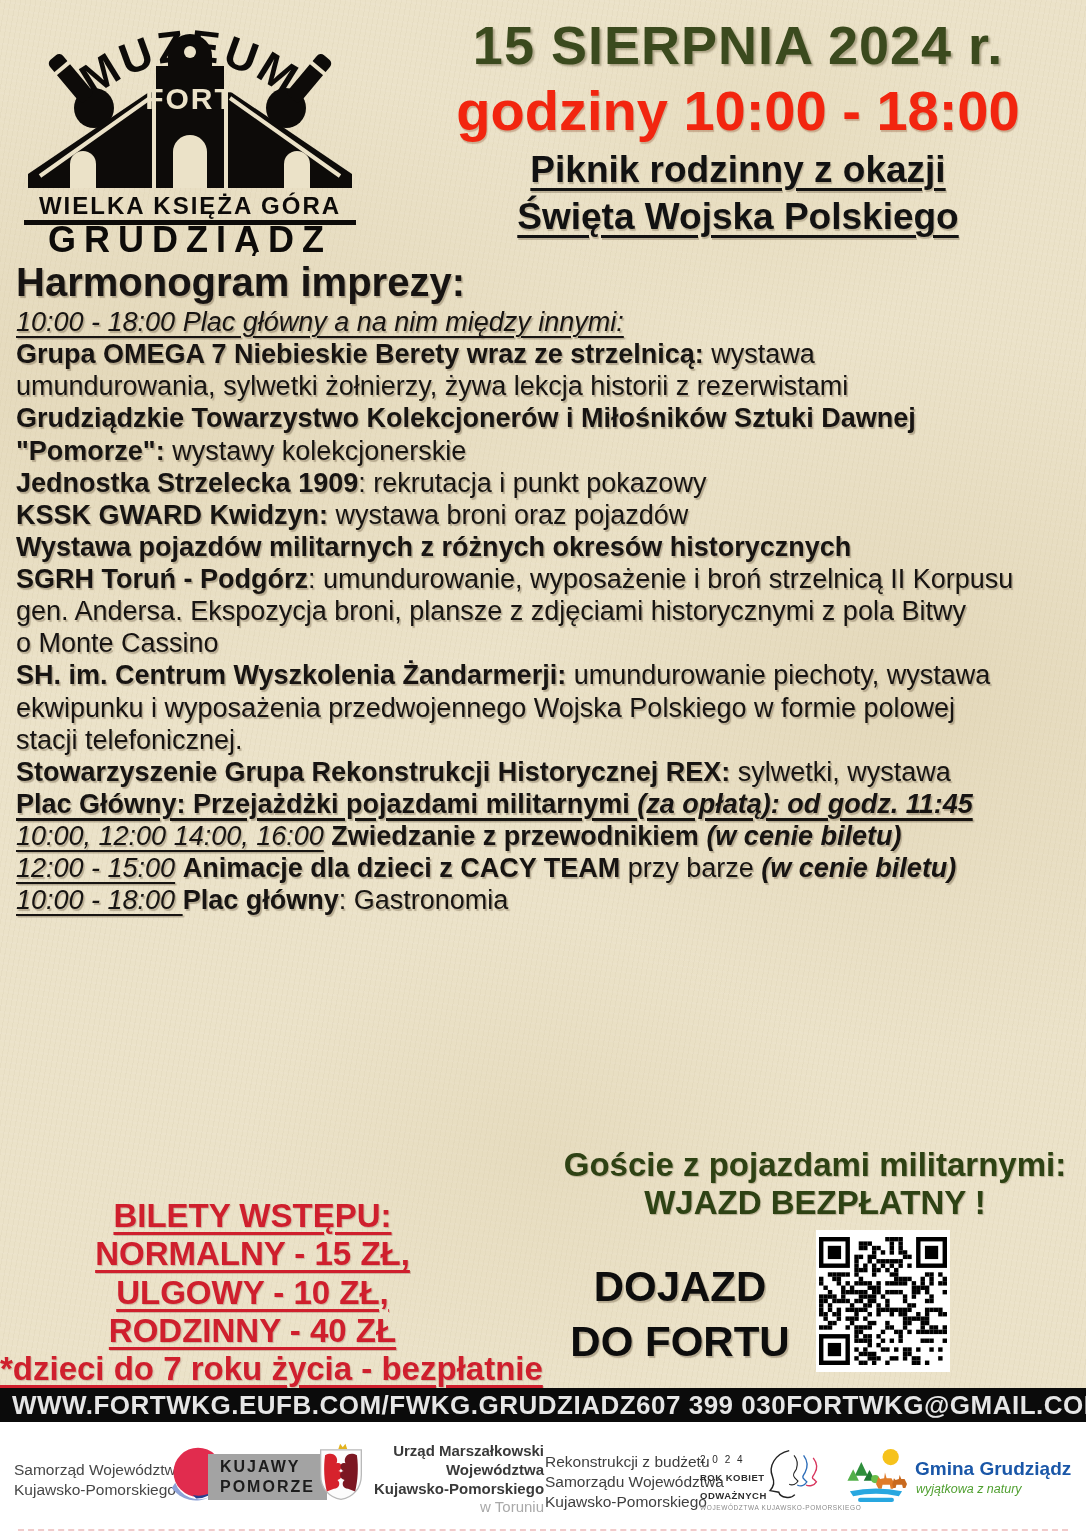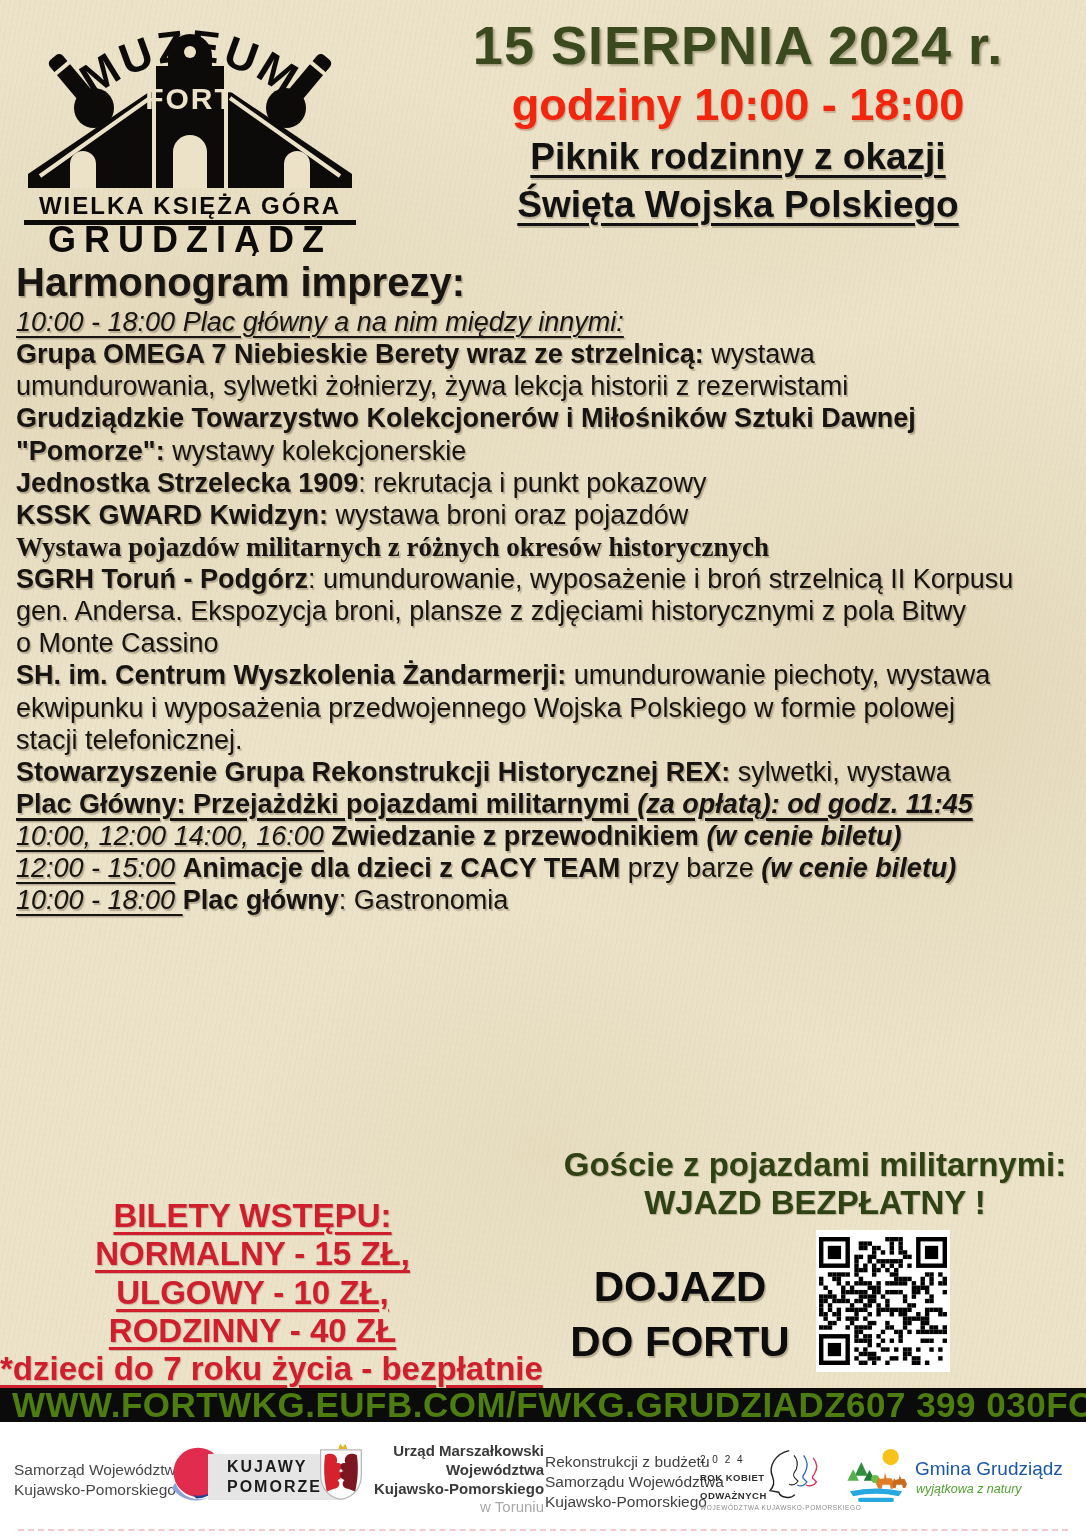--- a/index.html
+++ b/index.html
@@ -13,38 +13,38 @@
       radial-gradient(500px 400px at 50% 75%, rgba(215,200,160,.25), transparent 60%),
       radial-gradient(400px 300px at 70% 10%, rgba(222,208,170,.35), transparent 60%),
       repeating-linear-gradient(100deg, rgba(120,100,70,.045) 0 1px, transparent 1px 5px),
       repeating-linear-gradient(8deg, rgba(255,255,255,.05) 0 2px, transparent 2px 7px);
   }
   
   .logo-wrap{position:absolute;left:10px;top:6px;width:360px;height:250px;}
   .titleblock{position:absolute;left:400px;top:16px;width:676px;text-align:center;}
   .title-date{font-size:54px;font-weight:700;color:#3b4a1e;letter-spacing:1px;
     text-shadow:2px 2px 2px rgba(100,90,60,.45);line-height:1.1;margin:0;}
-  .title-hours{font-size:45px;font-weight:700;color:#f2250f;line-height:1.15;margin:4px 0 2px;
+  .title-hours{font-size:56px;font-weight:700;color:#f2250f;line-height:1.15;margin:4px 0 2px;
     text-shadow:1px 2px 1px rgba(140,80,50,.35);}
   .title-sub{font-size:37px;font-weight:700;color:#121212;line-height:1.28;margin:0;
     text-decoration:underline;text-decoration-thickness:3px;text-underline-offset:6px;
     text-shadow:1px 2px 1px rgba(120,105,80,.4);}
   
   .schedule{position:absolute;left:16px;top:258px;width:1062px;
     text-shadow:1.5px 1.5px 1px rgba(120,105,80,.45);}
   .schedule h2{font-size:40px;margin:0;font-weight:700;line-height:1.2;}
   .schedule p{font-size:27px;line-height:1.19;margin:0;white-space:nowrap;}
   .fb{font-weight:700}
   .fi{font-style:italic}
   .fu{text-decoration:underline;text-decoration-thickness:2px;text-underline-offset:5px;}
   .p-intro{font-size:28px;margin-bottom:0;}
   .p-grupa{margin-bottom:30px;}
   .p-towarzystwo{margin-bottom:26px;}
   .p-kssk{margin-bottom:30px;}
-  .p-wystawa{margin-bottom:38px;font-family:Liberation Serif, serif;}
+  .p-wystawa{margin-bottom:38px;}
   .p-sgrh{margin-bottom:30px;}
   .p-sh{margin-bottom:28px;}
   .p-plac{font-size:28px;margin-bottom:30px;}
   .p-plac .fu{text-decoration-thickness:3px;}
   .p-zwiedzanie{font-size:28px;margin-bottom:26px;}
   .p-animacje{font-size:28px;}
   
   .tickets{position:absolute;left:0;top:1198px;width:505px;text-align:center;
     color:#cf1f2d;font-weight:700;font-size:33px;line-height:1.1;white-space:nowrap;
     text-shadow:1px 1px 1px rgba(140,70,60,.3);}
@@ -54,42 +54,42 @@
     text-shadow:1px 1px 1px rgba(110,100,70,.4);}
   .directions{position:absolute;left:560px;top:1260px;width:240px;text-align:center;
     font-size:42px;font-weight:700;line-height:1.3;color:#0d0d0d;
     text-shadow:1.5px 1.5px 1px rgba(120,105,80,.45);}
   .qr{position:absolute;left:816px;top:1230px;width:134px;height:142px;background:#fff;
     padding:3px;box-sizing:border-box;}
   .qr svg{width:100%;height:100%;display:block;}
   
   .contactbar{position:absolute;left:0;top:1388px;width:100%;height:34px;background:#0b0b0b;
     display:flex;align-items:center;justify-content:space-between;padding:0 12px;box-sizing:border-box;}
-  .contactbar span{color:#4d7c0f;font-weight:700;font-size:35px;letter-spacing:.5px;white-space:nowrap;}
+  .contactbar span{color:#e5e5e5;font-weight:700;font-size:26px;letter-spacing:.5px;white-space:nowrap;}
   
   .sponsors{position:absolute;left:0;top:1422px;width:100%;height:114px;background:#fff;}
   .sp-text{position:absolute;color:#474747;font-size:15.5px;line-height:1.3;}
   .sp-samorzad{left:14px;top:38px;}
   .sp-kujawy{position:absolute;left:170px;top:22px;width:160px;height:72px;}
   .kp-swirl{position:absolute;left:0;top:2px;width:56px;height:56px;}
-  .kp-text{position:absolute;left:38px;top:10px;background:#e5e5e5;padding:3px 19px;
+  .kp-text{position:absolute;left:38px;top:10px;background:#a3a3a3;padding:3px 12px;
     font-size:16px;font-weight:700;letter-spacing:2px;line-height:1.25;color:#1c1c1c;}
   .sp-urzad-shield{position:absolute;left:318px;top:20px;width:46px;height:60px;}
   .sp-urzad-text{position:absolute;left:374px;top:20px;font-size:15px;line-height:1.25;
     font-weight:700;color:#3a3a3a;text-align:right;}
   .sp-urzad-text .muted{font-weight:400;color:#a9a9a9;}
   .sp-dofinansowano{left:545px;top:30px;color:#3f3f3f;}
   .sp-rok{position:absolute;left:700px;top:24px;width:110px;}
   .rok-col{position:absolute;left:0;top:4px;font-size:10px;color:#2c2c2c;letter-spacing:2px;line-height:1.9;}
   .rok-col .b{font-size:9.5px;font-weight:700;letter-spacing:.5px;}
   .rok-faces{position:absolute;left:62px;top:0;width:64px;height:54px;}
   .rok-caption{position:absolute;left:0;top:58px;width:160px;font-size:6.5px;color:#8a8a8a;letter-spacing:.6px;white-space:nowrap;}
   .sp-gmina{position:absolute;left:845px;top:22px;width:235px;height:70px;}
   .gm-icon{position:absolute;left:0;top:0;width:62px;height:62px;}
-  .gm-name{position:absolute;left:70px;top:14px;font-size:19px;font-weight:400;color:#1a57a8;white-space:nowrap;}
+  .gm-name{position:absolute;left:70px;top:14px;font-size:19px;font-weight:700;color:#1a57a8;white-space:nowrap;}
   .gm-tag{position:absolute;left:71px;top:38px;font-size:12.5px;font-style:italic;color:#4f9f2f;white-space:nowrap;}
   .edge{position:absolute;bottom:5px;left:18px;right:18px;border-top:2px dashed rgba(225,140,140,.45);}
 </style>
 </head>
 <body>
 
 <div class="poster">
 
   <div class="logo-wrap">
     <svg viewBox="0 0 360 250" width="360" height="250">

